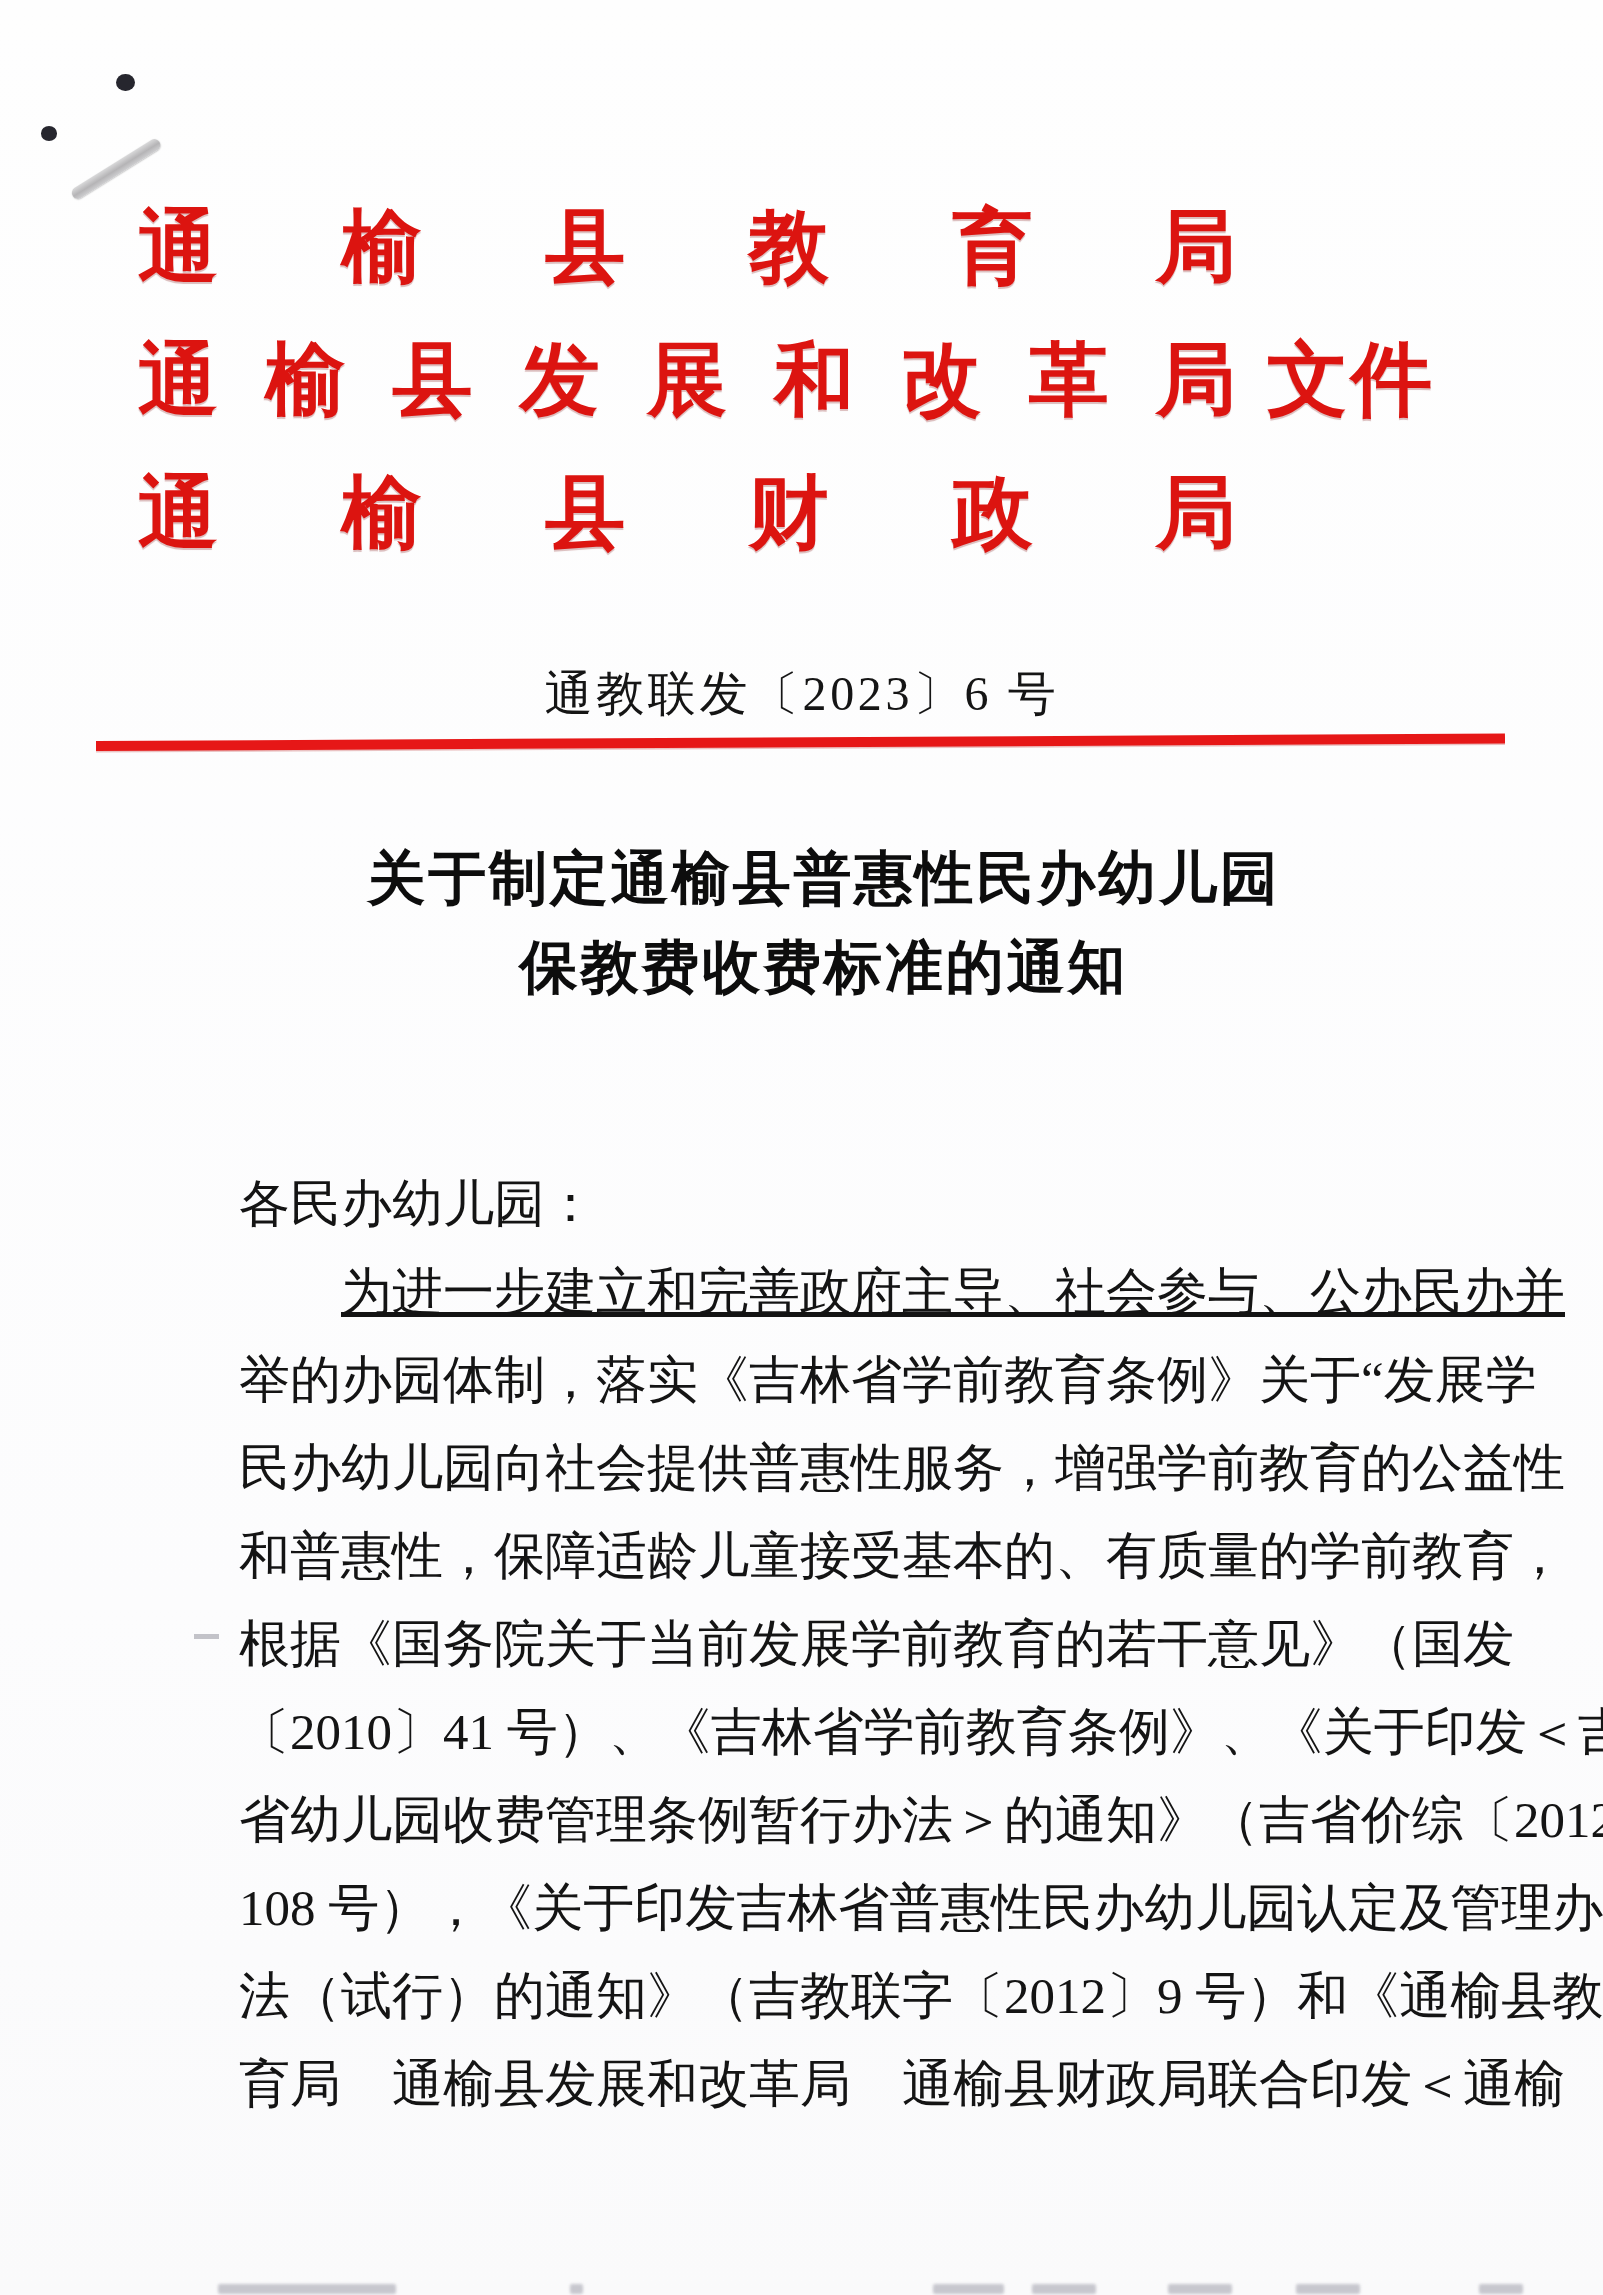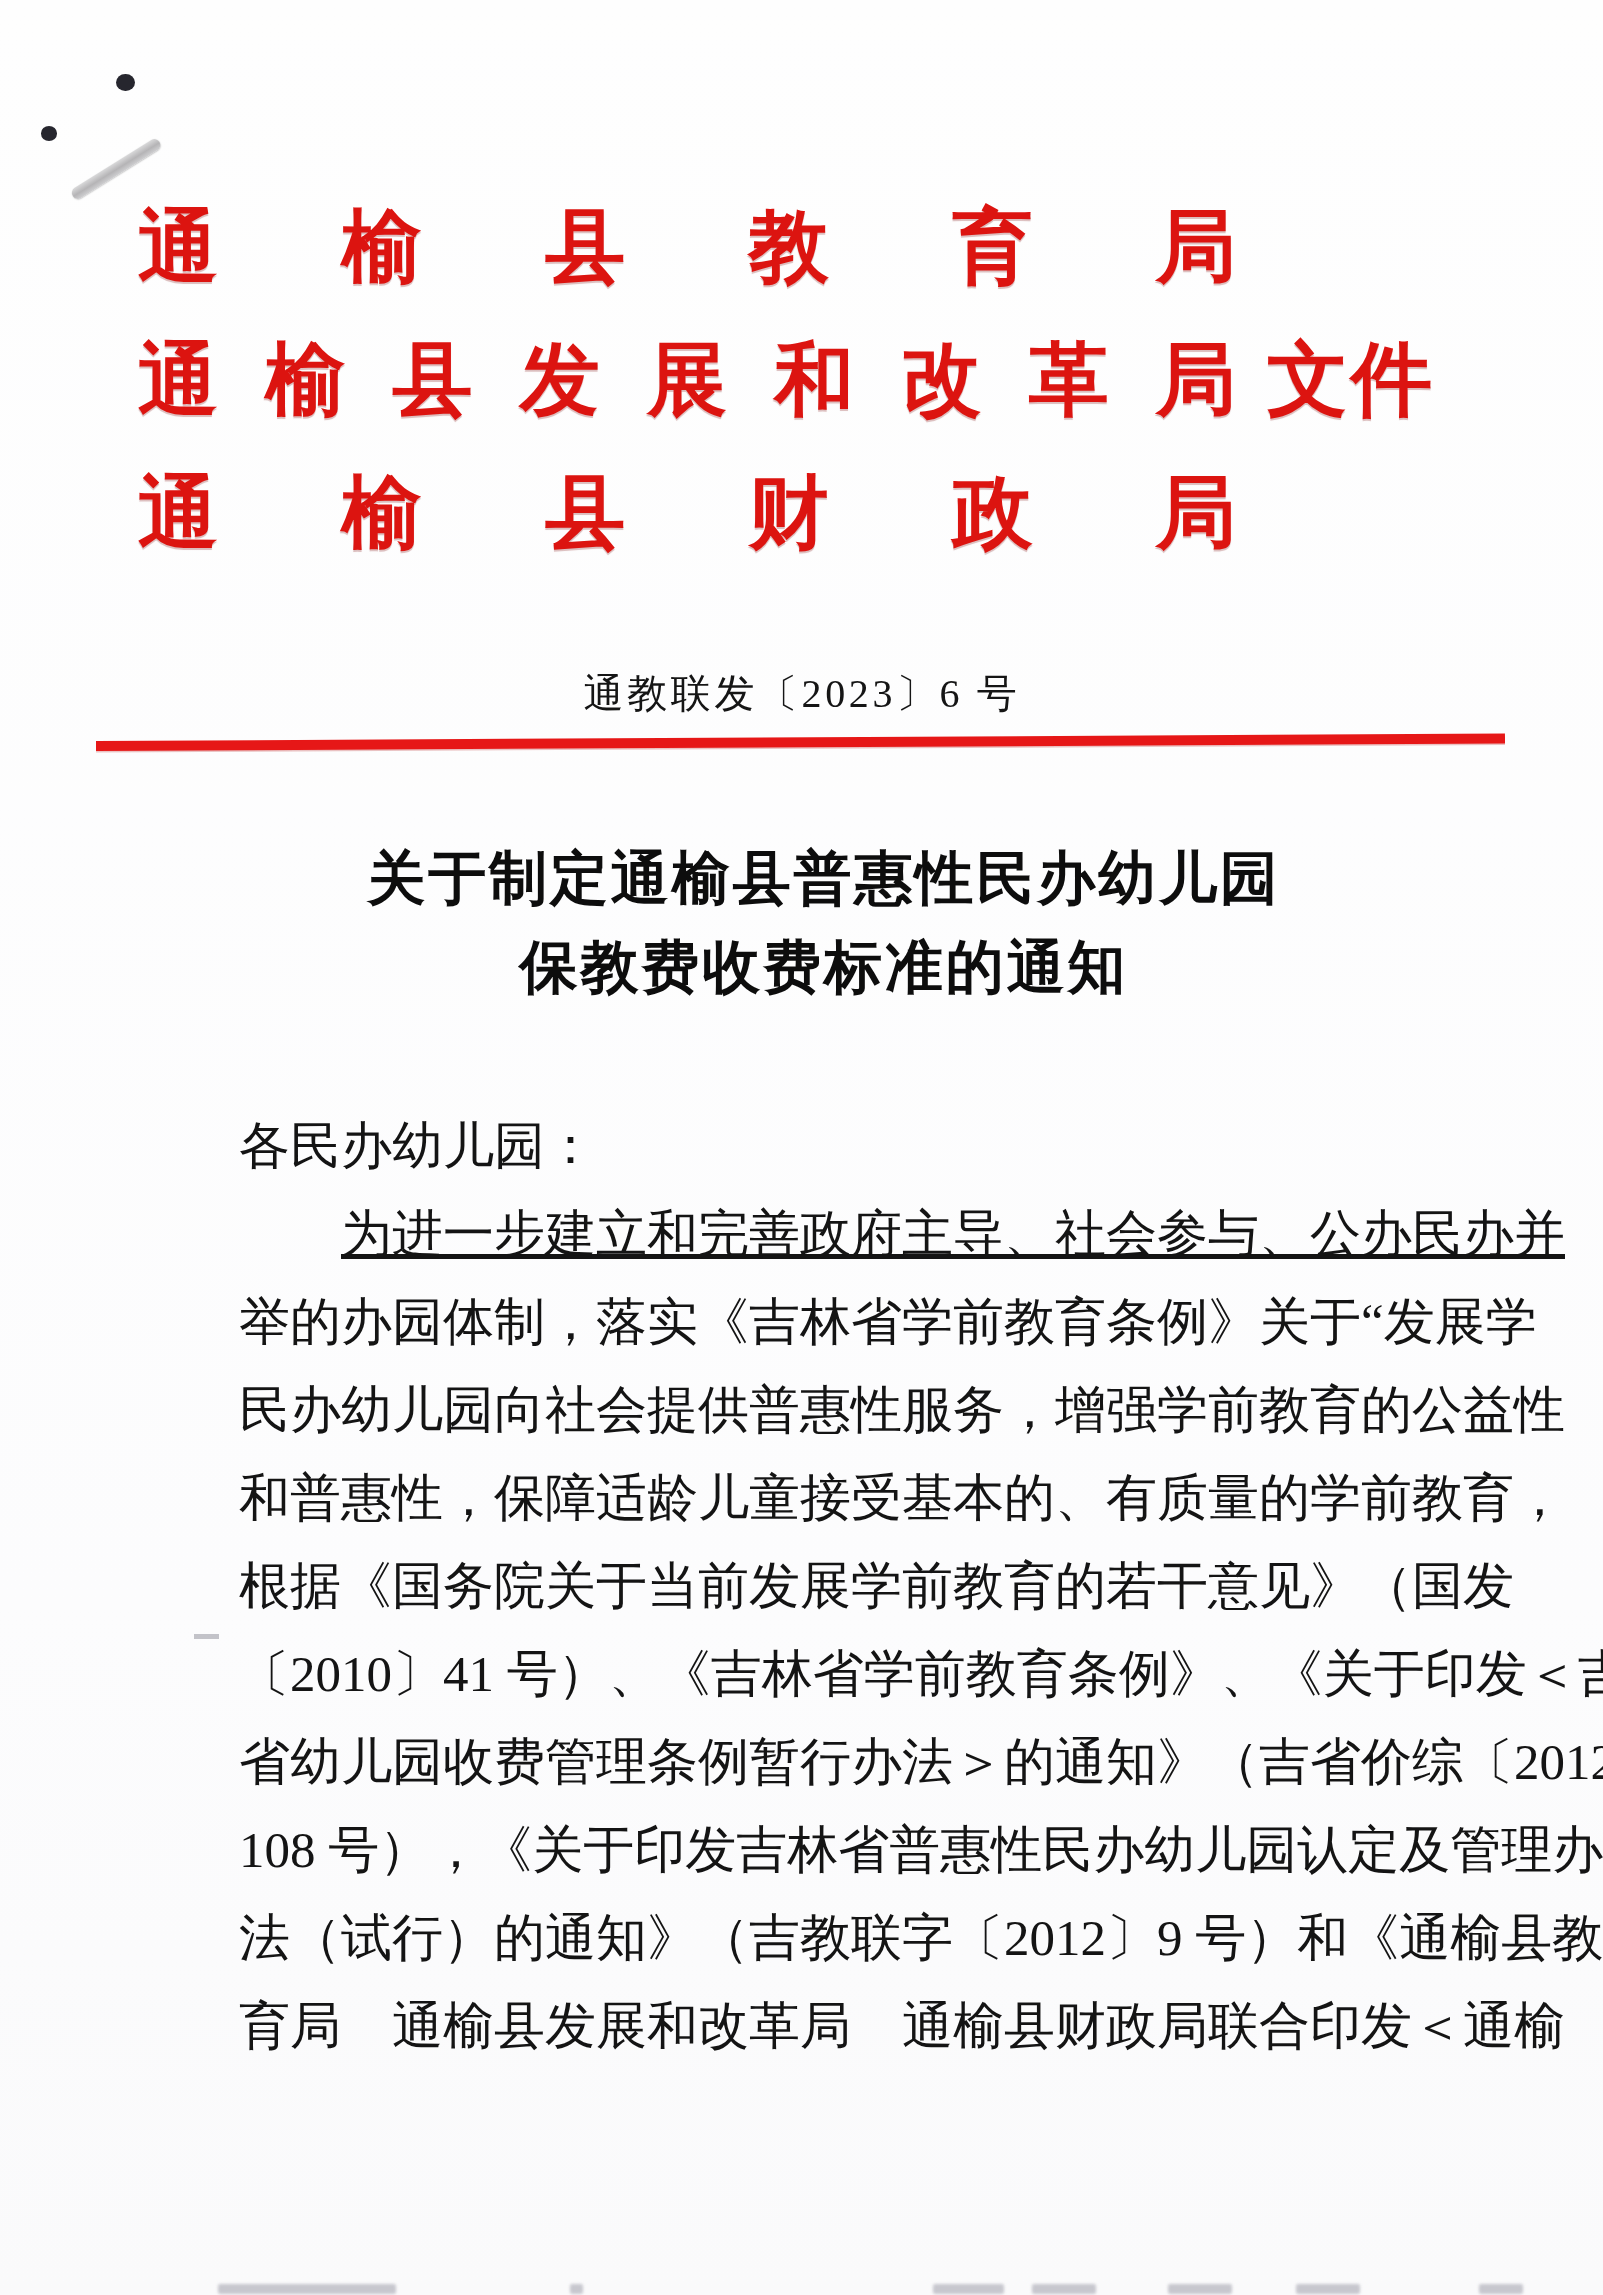--- a/index.html
+++ b/index.html
@@ -30,36 +30,36 @@
   }
   .doc-suffix{
     position:absolute;left:1267px;top:314px;width:165px;height:133px;
     display:flex;justify-content:space-between;align-items:center;
     font-size:81px;font-weight:bold;color:var(--red,#dc1410);
     text-shadow:0 1.5px 0.7px rgba(120,0,0,.25);
   }
 
   .doc-number{
     position:absolute;left:0;top:667px;width:1604px;height:54px;line-height:54px;
-    text-align:center;font-size:40px;color:#151515;letter-spacing:3.6px;
+    text-align:center;font-size:48px;color:#151515;letter-spacing:3.6px;
   }
 
   .red-divider{
     position:absolute;left:96px;top:741px;width:1409px;height:10px;
     background:var(--divider,#e61717);transform:rotate(-0.3deg);transform-origin:left center;
     box-shadow:0 1.5px 0 rgba(180,20,20,.25);
   }
 
   .title{
     position:absolute;left:22px;top:834px;width:1604px;text-align:center;
     font-size:58px;line-height:89px;font-weight:bold;color:#0d0d0d;letter-spacing:2.9px;
   }
 
   .body-text{
-    position:absolute;left:239px;top:1102px;width:1211px;
+    position:absolute;left:239px;top:1160px;width:1211px;
     font-size:51px;line-height:88px;color:#141414;
   }
   .body-text .line{white-space:nowrap;letter-spacing:0;}
   .body-text .line.indent{padding-left:102px;text-decoration:underline;}
 
   
   .margin-dash{
     position:absolute;left:194px;top:1634px;width:25px;height:5px;
     background:rgba(110,110,122,.4);filter:blur(0.7px);
   }

